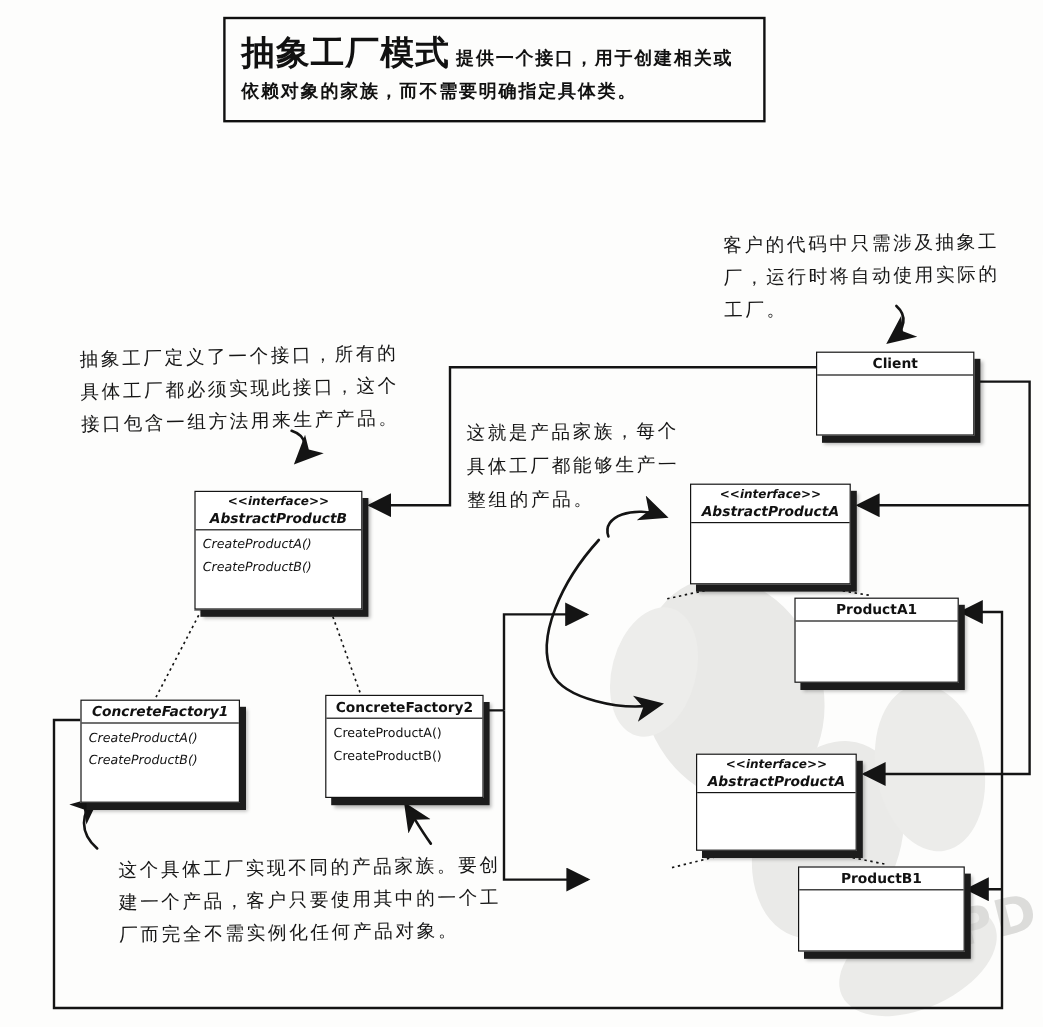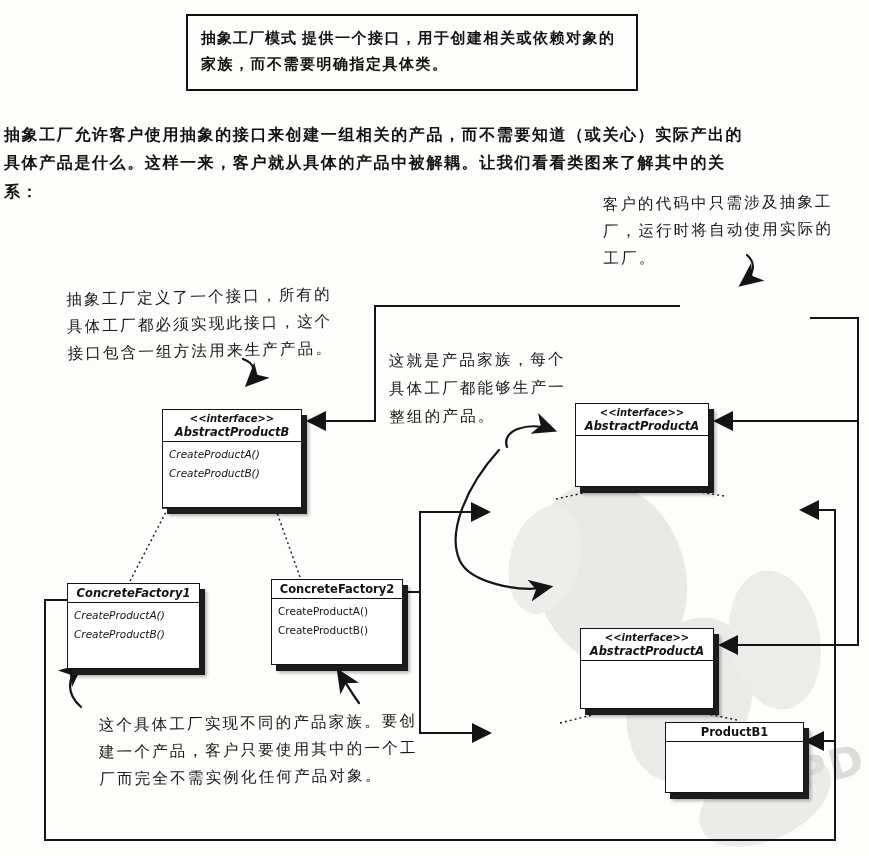--- a/index.html
+++ b/index.html
@@ -1,21 +1,21 @@
 <!DOCTYPE html>
 <html><head>
 <meta charset="utf-8">
 <style>
   html,body{margin:0;padding:0;background:#fff;}
   .page{position:relative;width:869px;height:856px;background:#fdfdfc;overflow:hidden;
         font-family:"DejaVu Sans","Liberation Sans",sans-serif;color:#111;}
   
   .def-box{position:absolute;left:186px;top:14px;width:422px;border:2px solid #101010;
            padding:9px 13px 11px 13px;background:#fdfdfc;z-index:4;}
-  .def-term{font-size:15px;font-weight:bold;letter-spacing:1px;}
+  .def-term{font-size:28px;font-weight:bold;letter-spacing:1px;}
   .def-rest{font-size:15px;font-weight:bold;letter-spacing:1.5px;line-height:1.75;}
   
   .para{position:absolute;left:4px;top:121px;width:740px;font-size:16px;font-weight:600;
         letter-spacing:1.6px;line-height:1.78;z-index:4;}
   
   .hand{position:absolute;font-size:15.5px;letter-spacing:2.2px;line-height:27px;
         font-weight:500;z-index:5;color:#161616;}
   .hand .ln{white-space:nowrap;}
   .note-client{left:603px;top:190px;transform:rotate(-0.8deg);}
   .note-factory{left:67px;top:284px;transform:rotate(-1.2deg);}
@@ -49,21 +49,20 @@
     <ellipse cx="765" cy="800" rx="70" ry="40" fill="#ebebe9" transform="rotate(-25 765 800)"></ellipse>
     <ellipse cx="545" cy="560" rx="35" ry="55" fill="#ededeb" transform="rotate(15 545 560)"></ellipse>
   </svg>
   <div class="wm-pd">PD</div>
 
   <div class="def-box">
     <span class="def-term">抽象工厂模式</span>
     <span class="def-rest">提供一个接口，用于创建相关或依赖对象的家族，而不需要明确指定具体类。</span>
   </div>
 
-  <div class="para">抽象工厂允许客户使用抽象的接口来创建一组相关的产品，而不需要知道（或关心）实际产出的具体产品是什么。这样一来，客户就从具体的产品中被解耦。让我们看看类图来了解其中的关系：</div>
 
   <svg class="lines" width="869" height="856">
     <defs>
       <marker id="mA" orient="auto" markerWidth="11" markerHeight="10" refX="9" refY="5">
         <path d="M0,0 L10,5 L0,10 z" fill="#141414"></path>
       </marker>
       <marker id="mH" orient="auto" markerWidth="12" markerHeight="11" refX="9" refY="5.5">
         <path d="M0,0.5 L11,5.5 L0,10.5 L3,5.5 z" fill="#141414"></path>
       </marker>
     </defs>
@@ -117,20 +116,26 @@
     <div class="ln">这就是产品家族，每个</div>
     <div class="ln">具体工厂都能够生产一</div>
     <div class="ln">整组的产品。</div>
   </div>
   <div class="hand note-concrete">
     <div class="ln">这个具体工厂实现不同的产品家族。要创</div>
     <div class="ln">建一个产品，客户只要使用其中的一个工</div>
     <div class="ln">厂而完全不需实例化任何产品对象。</div>
   </div>
 
+  <div class="ub" style="left:680px;top:293px;width:130px;">
+    <div class="hd">
+        <div class="cname">Client</div>
+      </div>
+    <div class="bd" style="height:26px;"></div>
+  </div>
 
   <div class="ub itl" style="left:162px;top:409px;width:138px;">
     <div class="hd">
       <div class="stereo">&lt;&lt;interface&gt;&gt;</div>
       <div class="cname">AbstractProductB</div>
     </div>
     <div class="bd" style="height:42px;">
       <div class="m it">CreateProductA()</div>
       <div class="m it">CreateProductB()</div>
     </div>
@@ -138,20 +143,26 @@
 
   <div class="ub itl" style="left:575px;top:403px;width:132px;">
     <div class="hd">
       <div class="stereo">&lt;&lt;interface&gt;&gt;</div>
       <div class="cname">AbstractProductA</div>
     </div>
     <div class="bd" style="height:27px;"></div>
   </div>
 
 
+  <div class="ub" style="left:662px;top:498px;width:135px;">
+    <div class="hd">
+        <div class="cname">ProductA1</div>
+      </div>
+    <div class="bd" style="height:27px;"></div>
+  </div>
 
   <div class="ub" style="left:67px;top:583px;width:131px;font-style:italic;">
     <div class="hd">
         <div class="cname">ConcreteFactory1</div>
       </div>
     <div class="bd" style="height:42px;">
       <div class="m">CreateProductA()</div>
       <div class="m">CreateProductB()</div>
     </div>
   </div>

